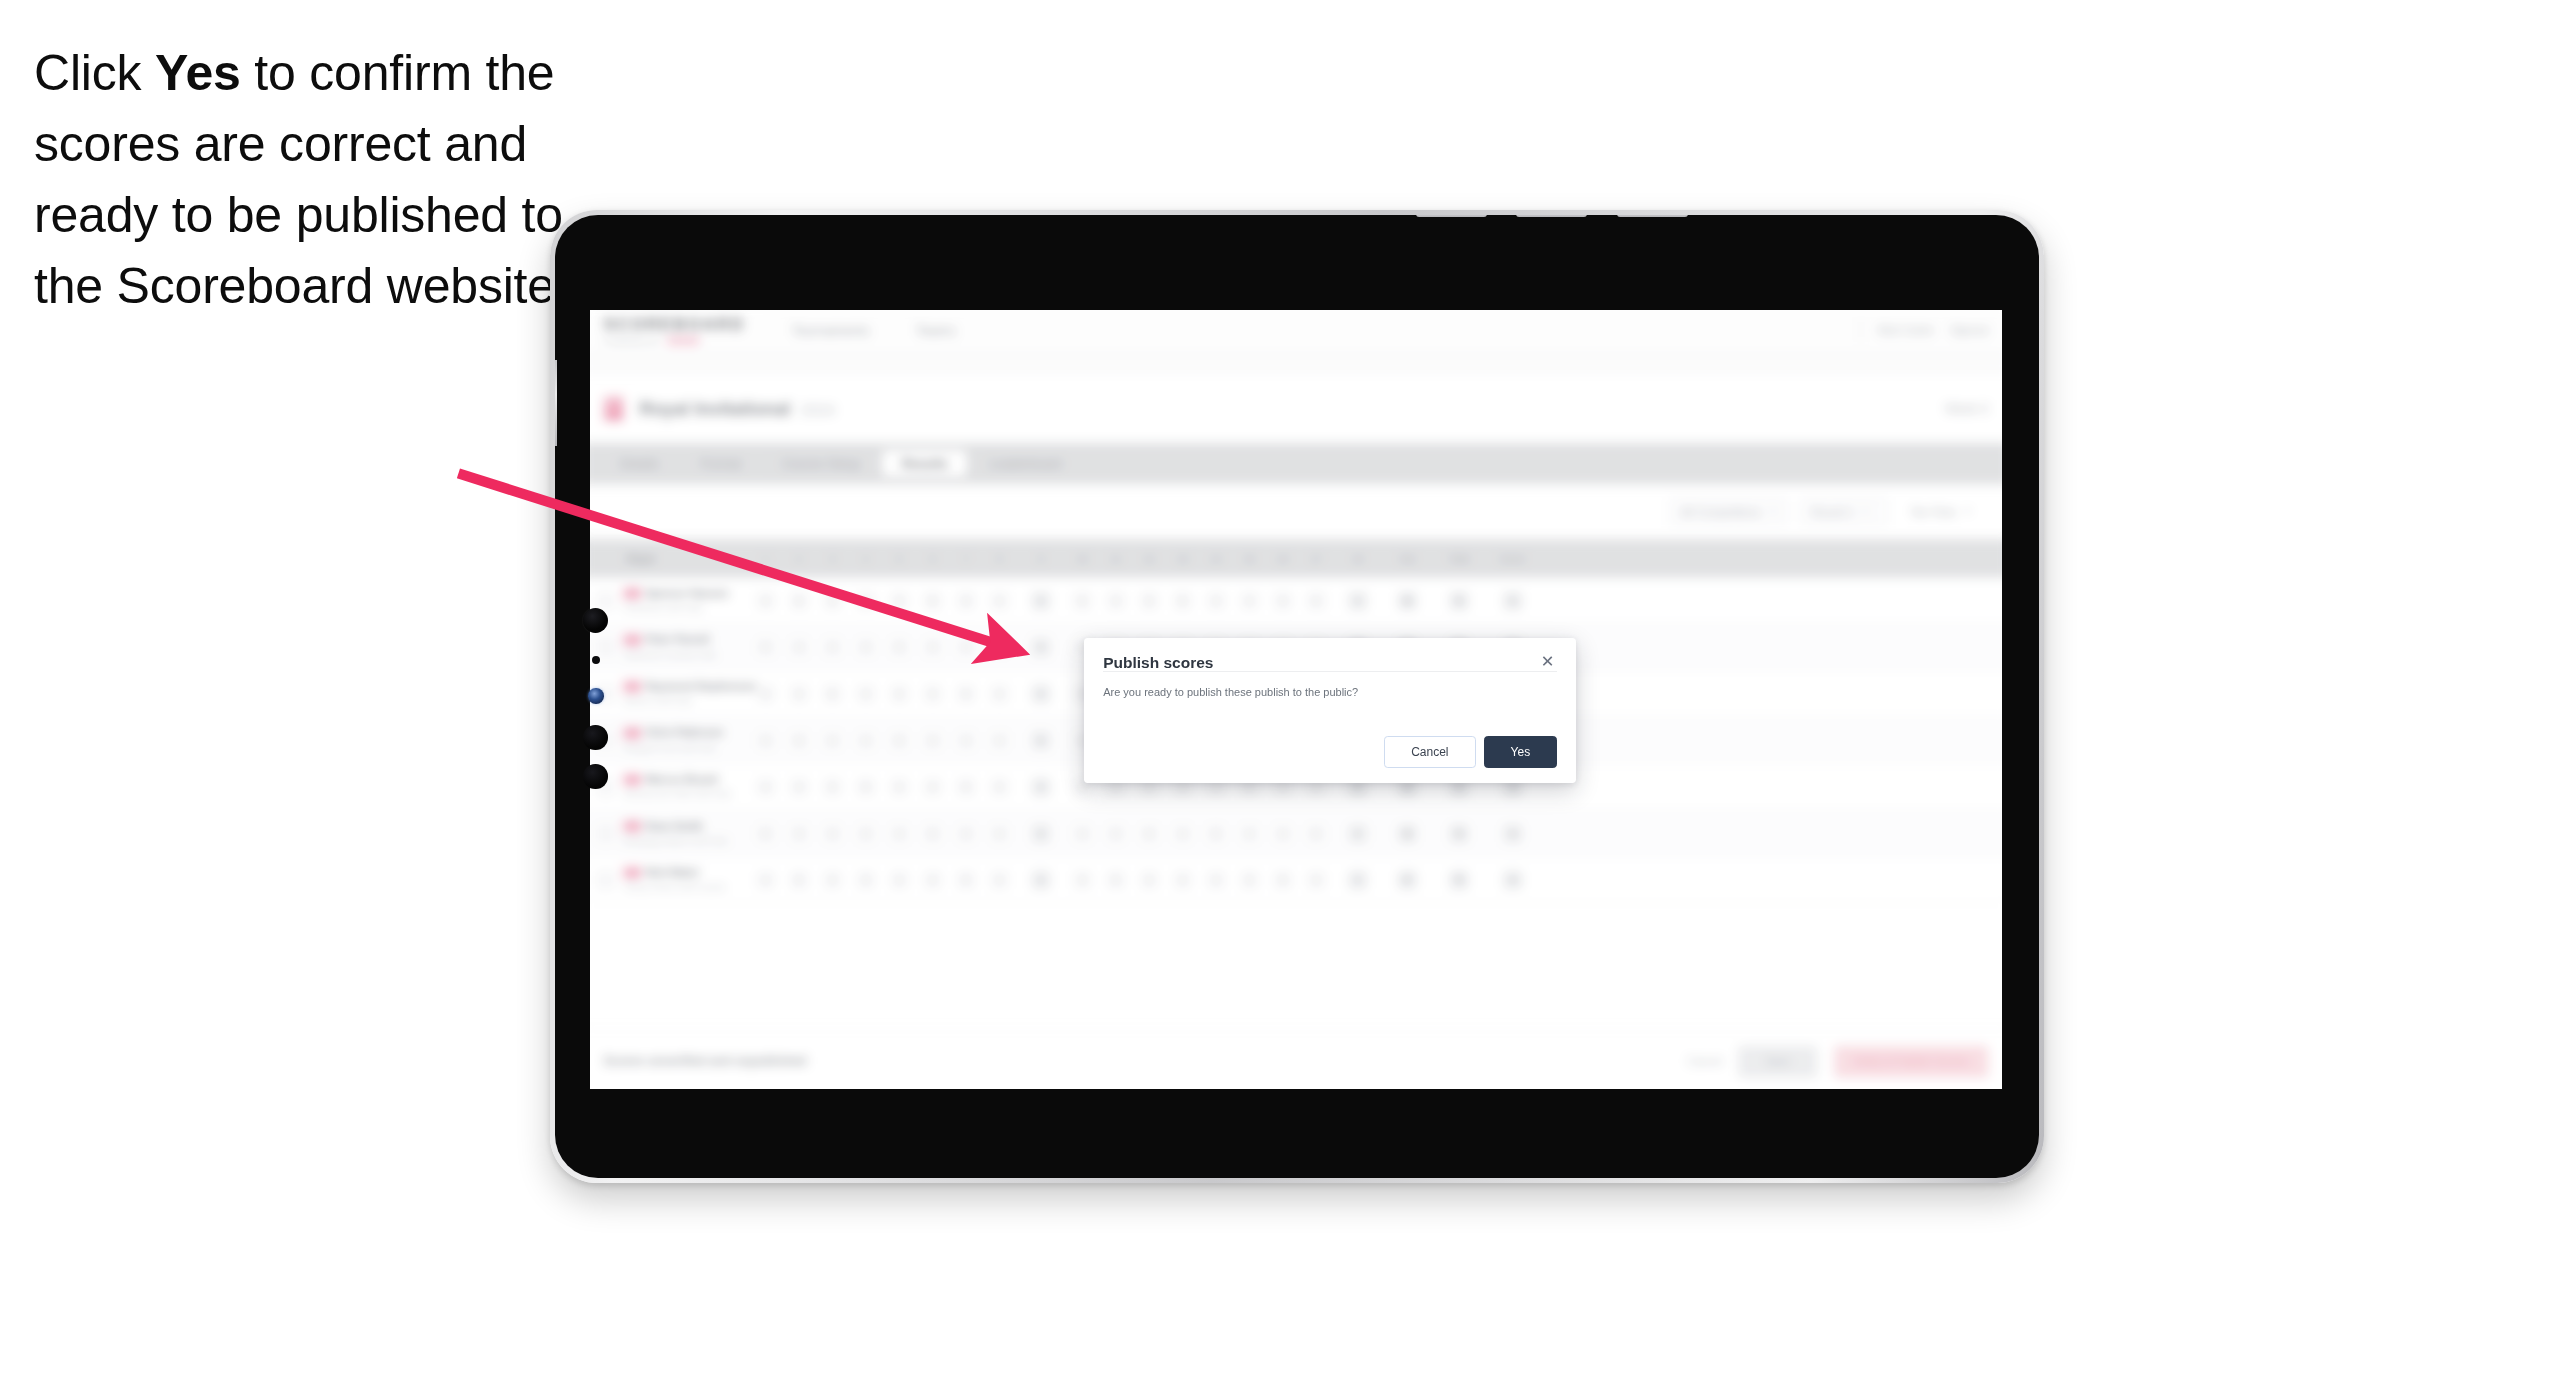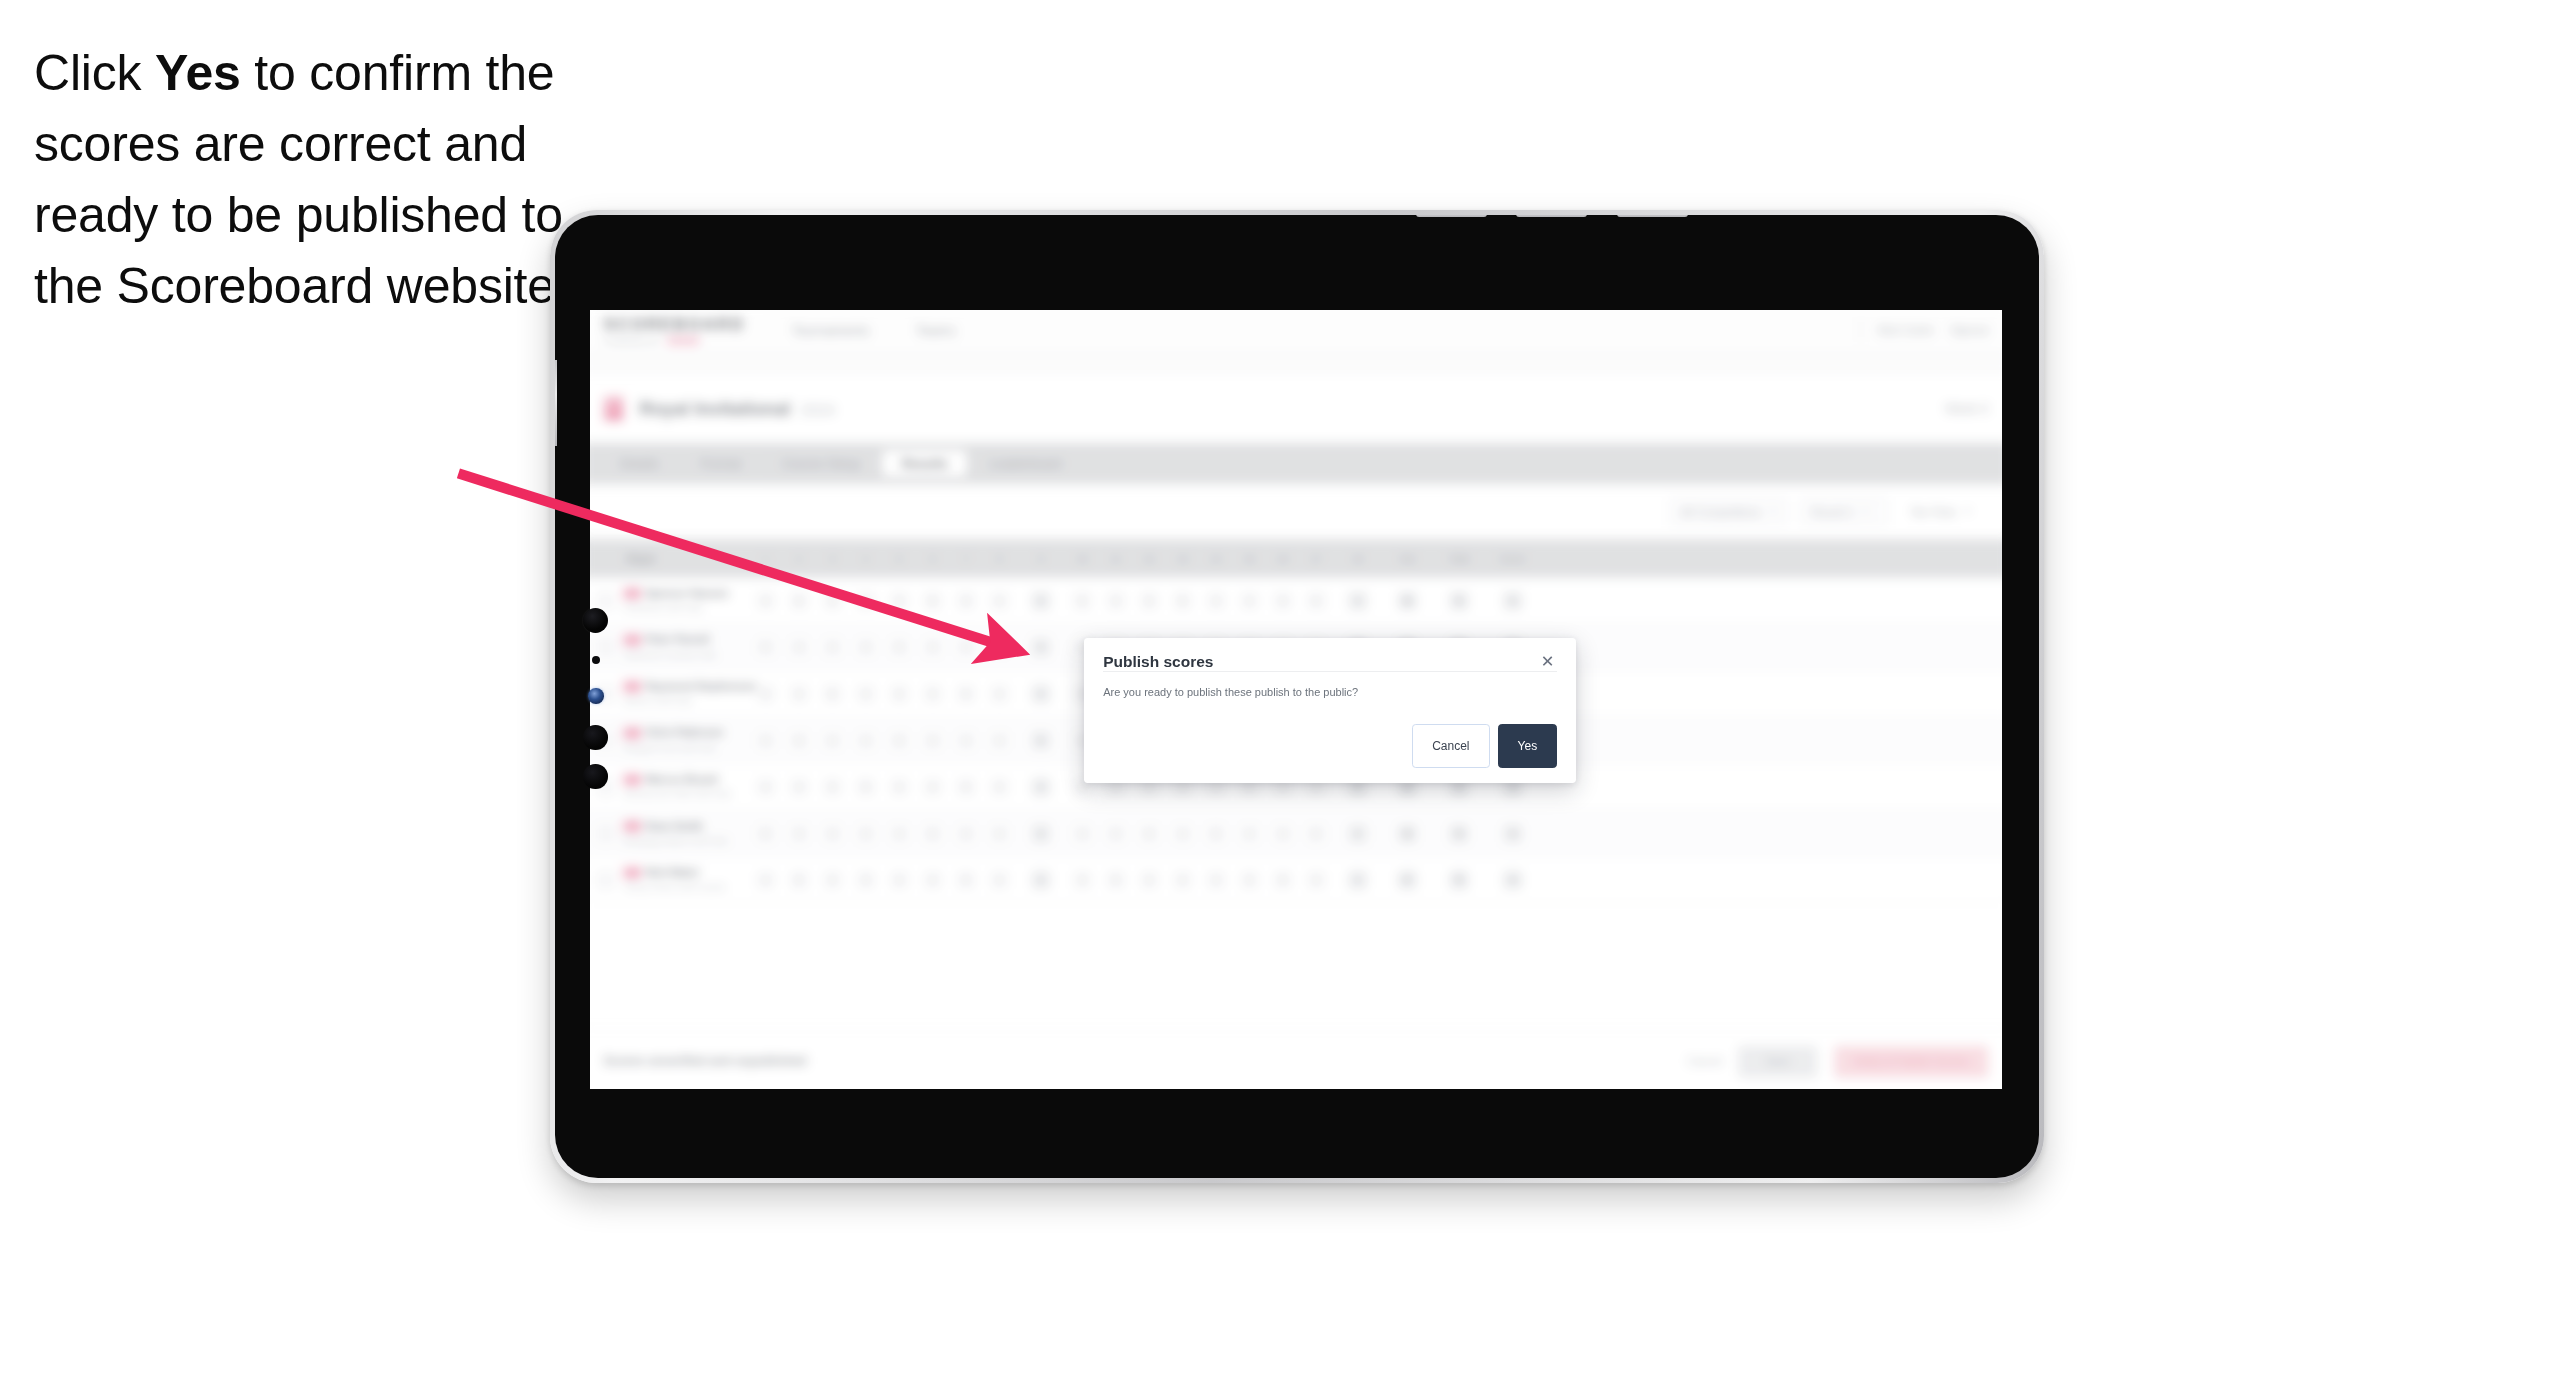--- a/index.html
+++ b/index.html
@@ -327,21 +327,21 @@
     width: 492px;
     height: 145px;
     background: #ffffff;
     border-radius: 3.7px;
     box-shadow: 0 7.4px 25px rgba(25,32,45,.20), 0 1.5px 6px rgba(25,32,45,.10);
     box-sizing: border-box;
     padding: 16.3px 19px 15px 19px;
     display: flex; flex-direction: column;
   }
   #modal-header {
-    display: flex; align-items: flex-start;
+    display: flex; align-items: center;
     border-bottom: 0.7px solid #edeef0;
     padding-bottom: 1px;
   }
   #modal-title {
     font-size: 15.5px; font-weight: 600; color: #2f3640; line-height: 1;
   }
   #modal-close {
     margin-left: auto; width: 19px; height: 19px;
     display: flex; align-items: center; justify-content: center;
     color: #6b7280; font-size: 16.3px; line-height: 1;
@@ -349,24 +349,24 @@
   }
   #modal-body {
     padding-top: 13.3px;
     font-size: 11px; color: #6c737c;
   }
   #modal-actions {
     margin-top: auto;
     display: flex; align-items: center; justify-content: flex-end; gap: 8.1px;
   }
   .mbtn {
-    height: 44px; border-radius: 3.7px;
+    height: 32px; border-radius: 3.7px;
     display: flex; align-items: center; justify-content: center;
     font-size: 12px; cursor: pointer; box-sizing: border-box;
-    padding: 0 19px;
+    padding: 0 26px;
   }
   #modal-cancel {
     background: #ffffff; border: 0.7px solid #cfdcf0; color: #3b4350; min-width: 72px;
   }
   #modal-yes {
     background: #2c3a4f; border: 0.7px solid #2c3a4f; color: #ffffff; min-width: 55px;
   }
 </style>
 </head>
 <body>

